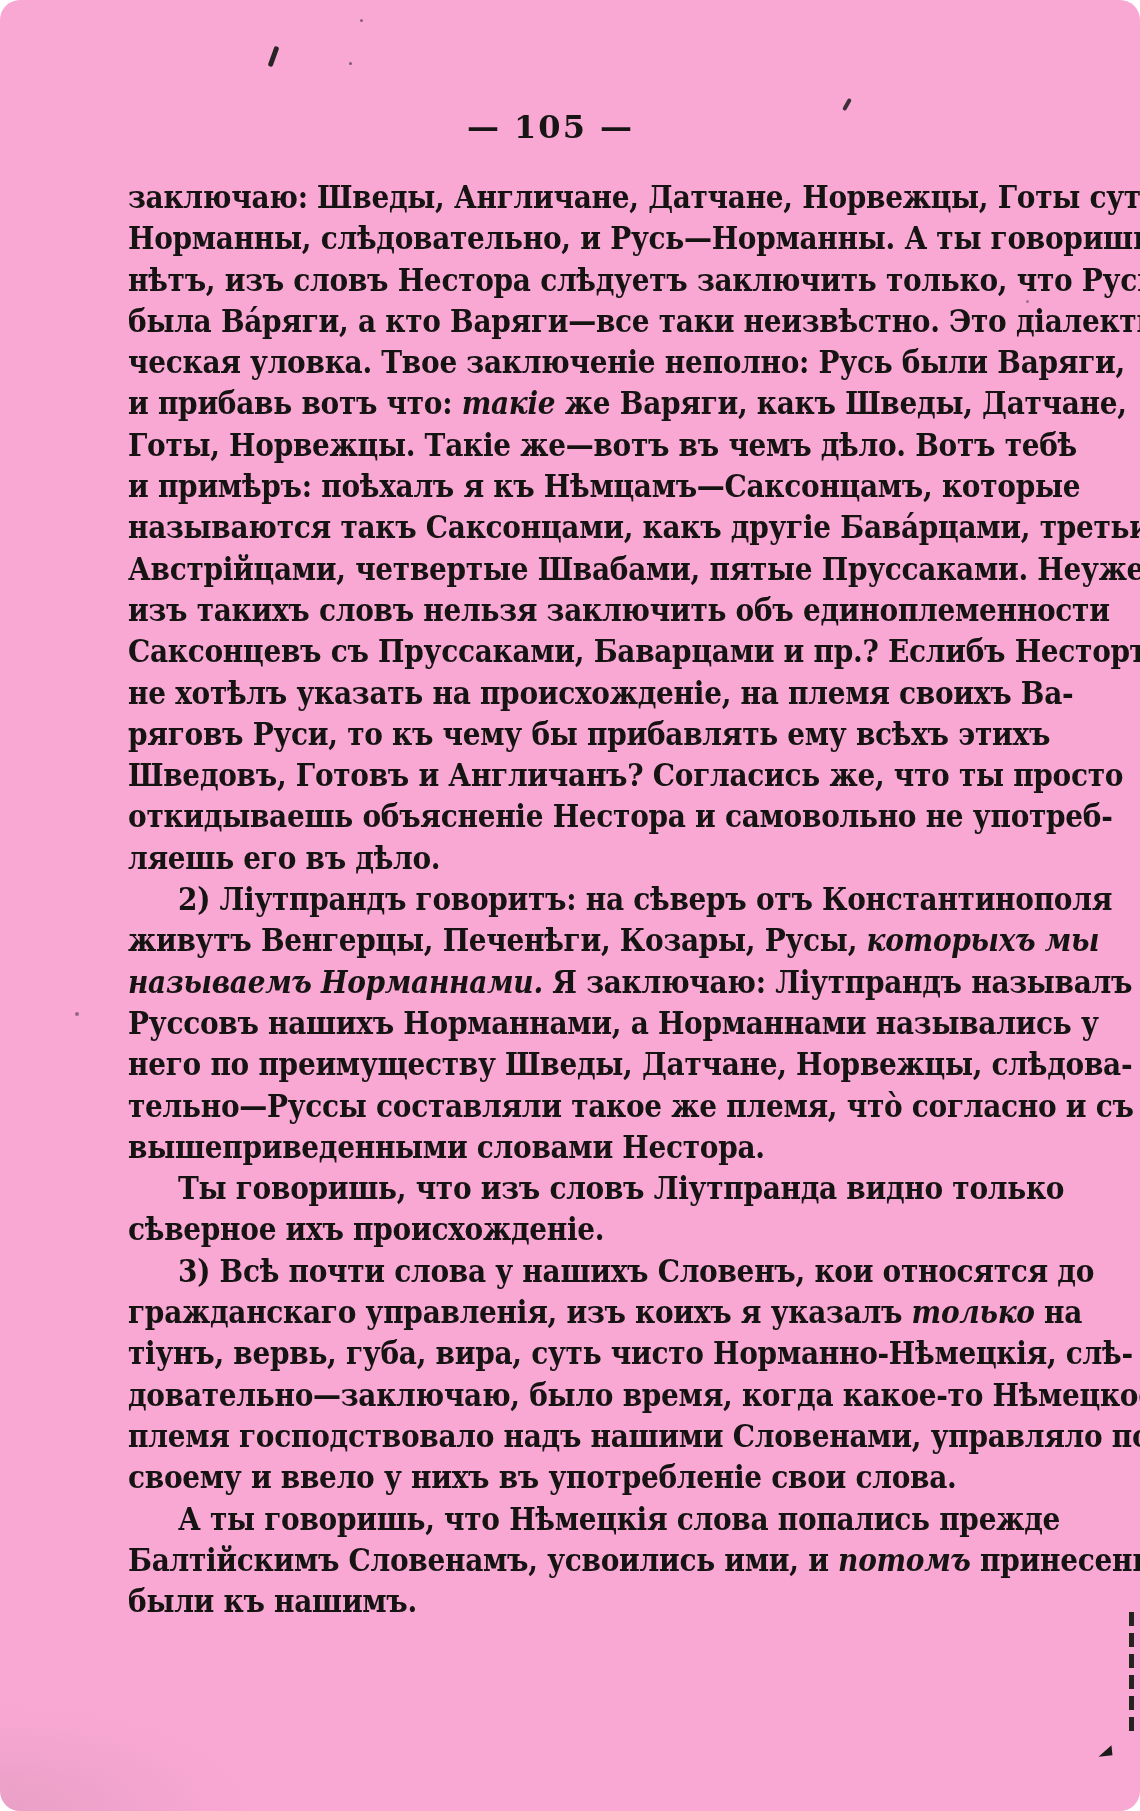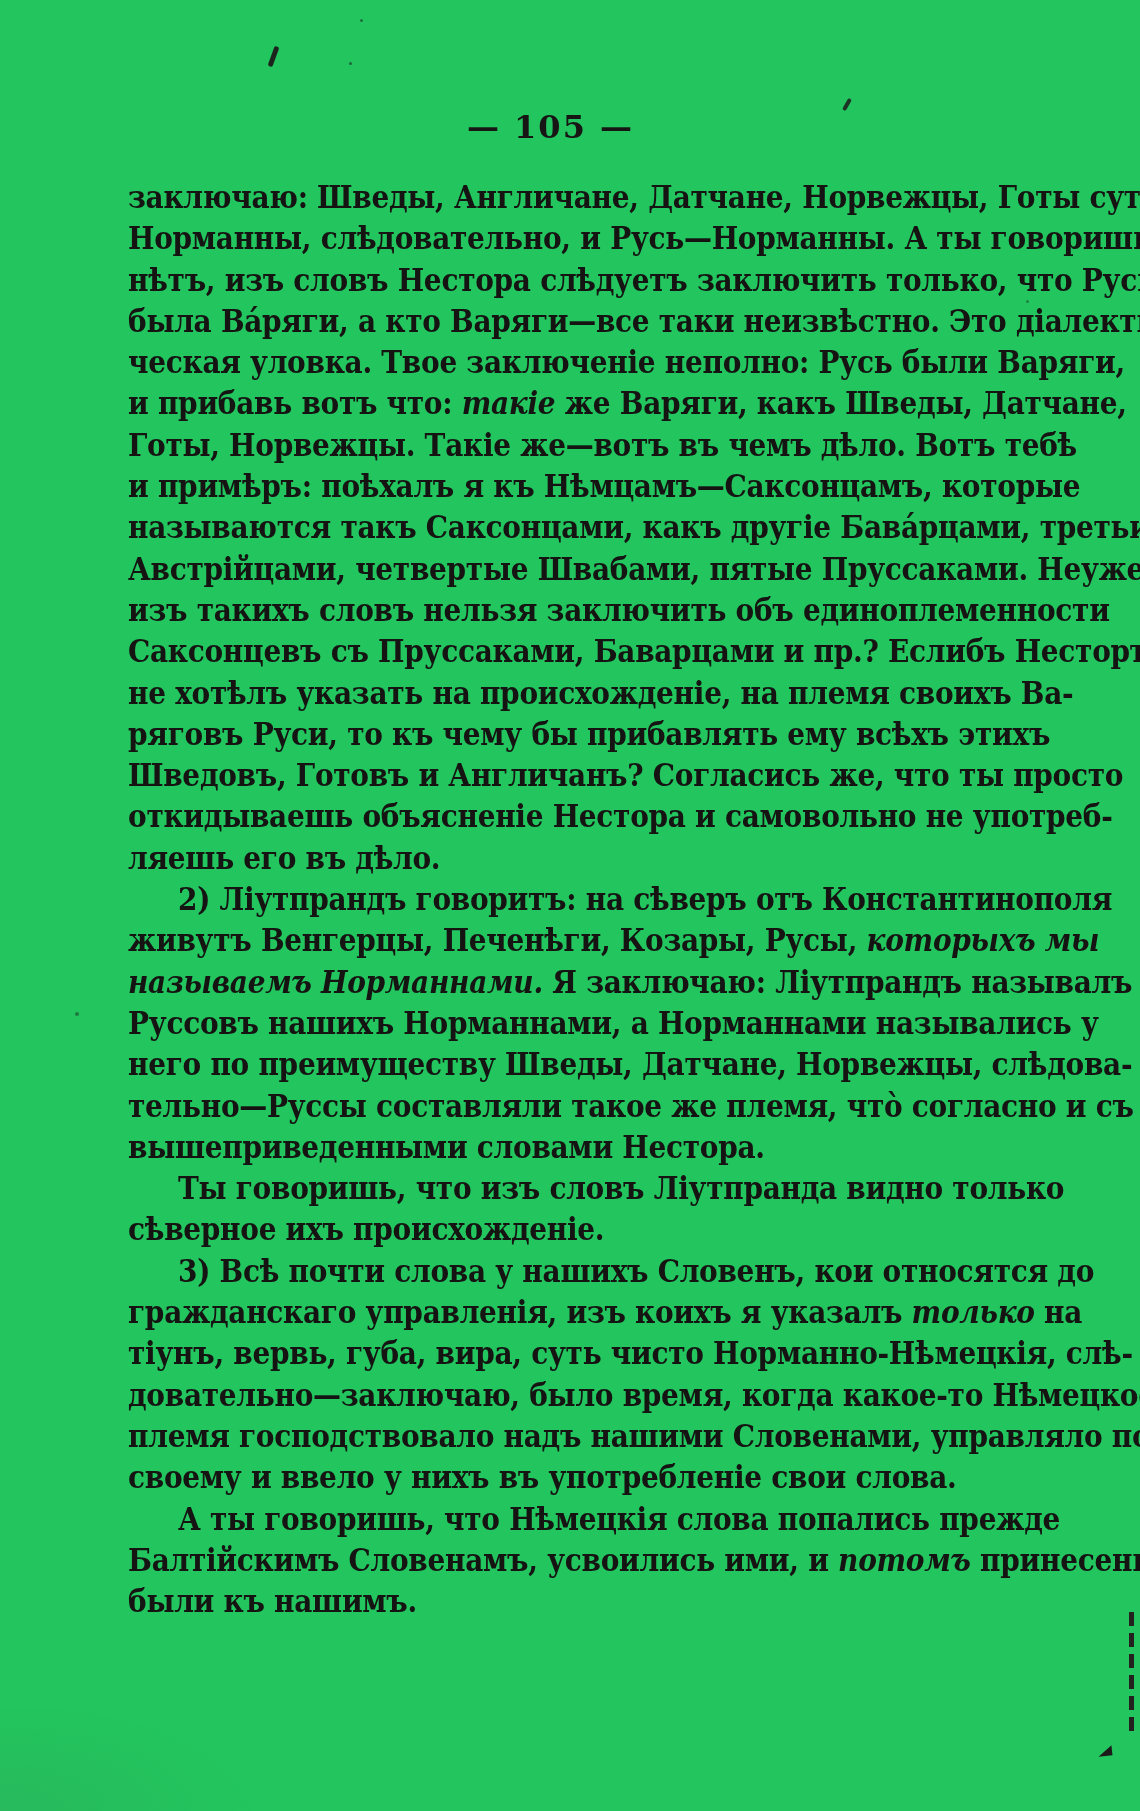--- a/index.html
+++ b/index.html
@@ -1,22 +1,23 @@
 <!DOCTYPE html>
 <html><head>
 <meta charset="utf-8">
 <style>
   html,body { margin:0; padding:0; }
   .page {
     position:relative;
     width:1140px; height:1811px;
-    background:#22c55e;
+    background:#f9a8d4;
     overflow:hidden;
     font-family:"DejaVu Serif", serif;
     color:#151413;
+    border-radius:20px;
   }
   .page-header {
     position:absolute;
     left:128px; top:108px; width:845px;
     text-align:center;
     font-size:32px;
     font-weight:bold;
     letter-spacing:2px;
     color:#171615;
   }

